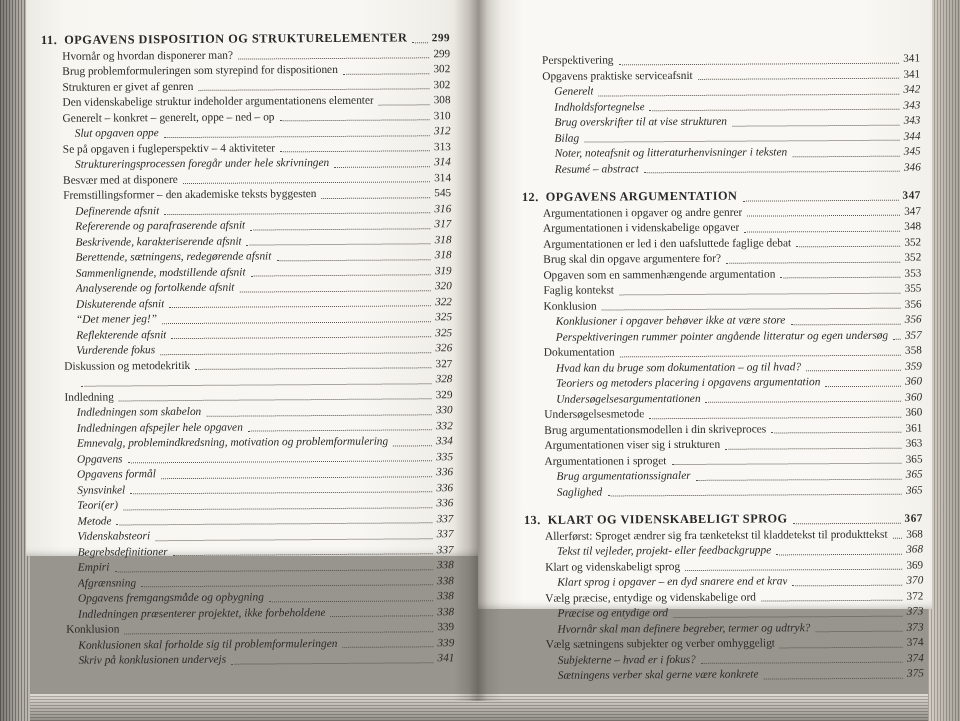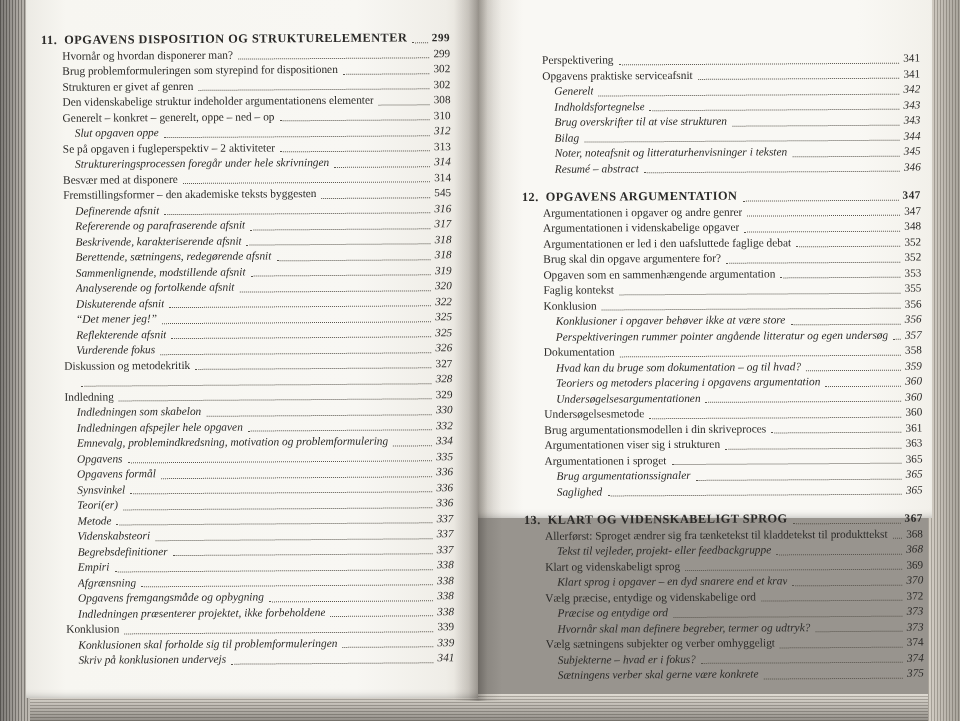--- a/index.html
+++ b/index.html
@@ -26,25 +26,25 @@
   }
   .edge-bottom {
     position: absolute; left: 12px; right: 12px; bottom: 0; height: 27px;
     background:
       repeating-linear-gradient(0deg, rgba(60,56,50,.28) 0 1px, rgba(255,255,255,.08) 1px 3px),
       linear-gradient(180deg, #ddd8cf, #8a867f);
   }
 
   .page { position: absolute; top: 0; box-shadow: inset 0 -7px 9px -7px rgba(0,0,0,.30); }
   .page-left {
-    left: 26px; width: 452px; height: 698px;
+    left: 26px; width: 452px; height: 556px;
     background: linear-gradient(90deg, #eceae4 0, #f7f6f1 40px, #f8f7f3 330px, #efede7 420px, #ddd8d0 452px);
   }
   .page-right {
-    left: 478px; width: 454px; height: 518px;
+    left: 478px; width: 454px; height: 609px;
     background: linear-gradient(90deg, #d6d1c8 0, #ebe8e2 16px, #f9f8f4 45px, #f9f8f4 380px, #f2f0ea 454px);
   }
   .gutter {
     position: absolute; left: 454px; top: 0; width: 48px; height: 701px; pointer-events: none;
     background: linear-gradient(90deg, rgba(30,26,22,0) 0%, rgba(30,26,22,.14) 30%, rgba(30,26,22,.34) 50%, rgba(30,26,22,.10) 70%, rgba(30,26,22,0) 100%);
   }
 
   .toc { position: absolute; color: var(--ink, #2b2a28); }
   .toc-left  { left: 15px; right: 28px; top: 33px; transform: rotate(-0.4deg);  transform-origin: 0 0; }
   .toc-right { left: 43px; right: 12px; top: 53px; transform: rotate(-0.35deg); transform-origin: 0 0; }
@@ -100,21 +100,21 @@
             <span class="t">Generelt – konkret – generelt, oppe – ned – op</span>
             <span class="dots"></span>
             <span class="pg">310</span>
           </div>
           <div class="row lvl2">
             <span class="t">Slut opgaven oppe</span>
             <span class="dots"></span>
             <span class="pg">312</span>
           </div>
           <div class="row lvl1">
-            <span class="t">Se på opgaven i fugleperspektiv – 2 aktiviteter</span>
+            <span class="t">Se på opgaven i fugleperspektiv – 4 aktiviteter</span>
             <span class="dots"></span>
             <span class="pg">313</span>
           </div>
           <div class="row lvl2">
             <span class="t">Struktureringsprocessen foregår under hele skrivningen</span>
             <span class="dots"></span>
             <span class="pg">314</span>
           </div>
           <div class="row lvl1">
             <span class="t">Besvær med at disponere</span>

